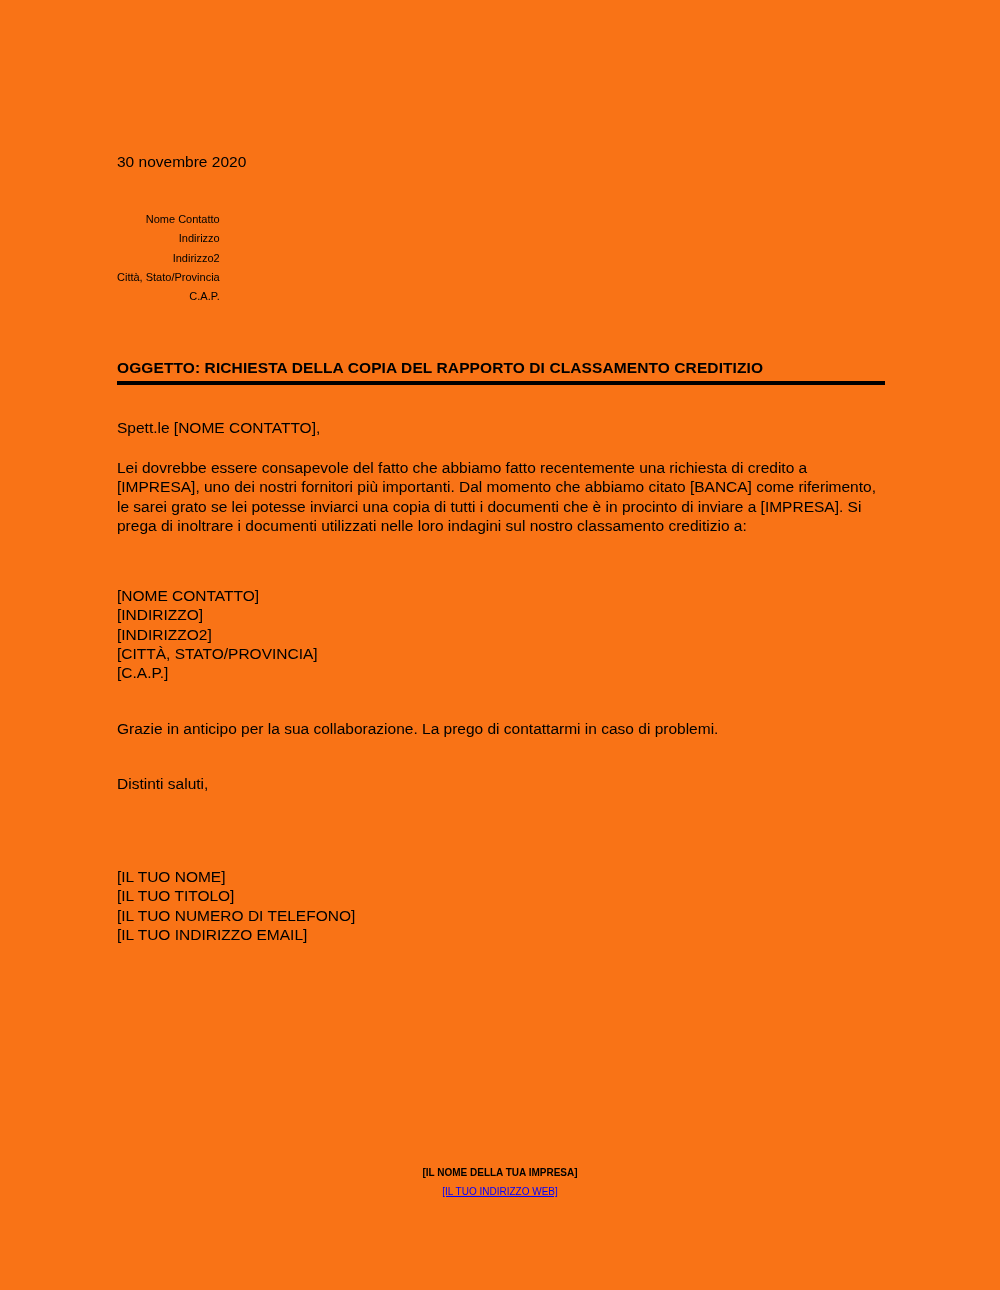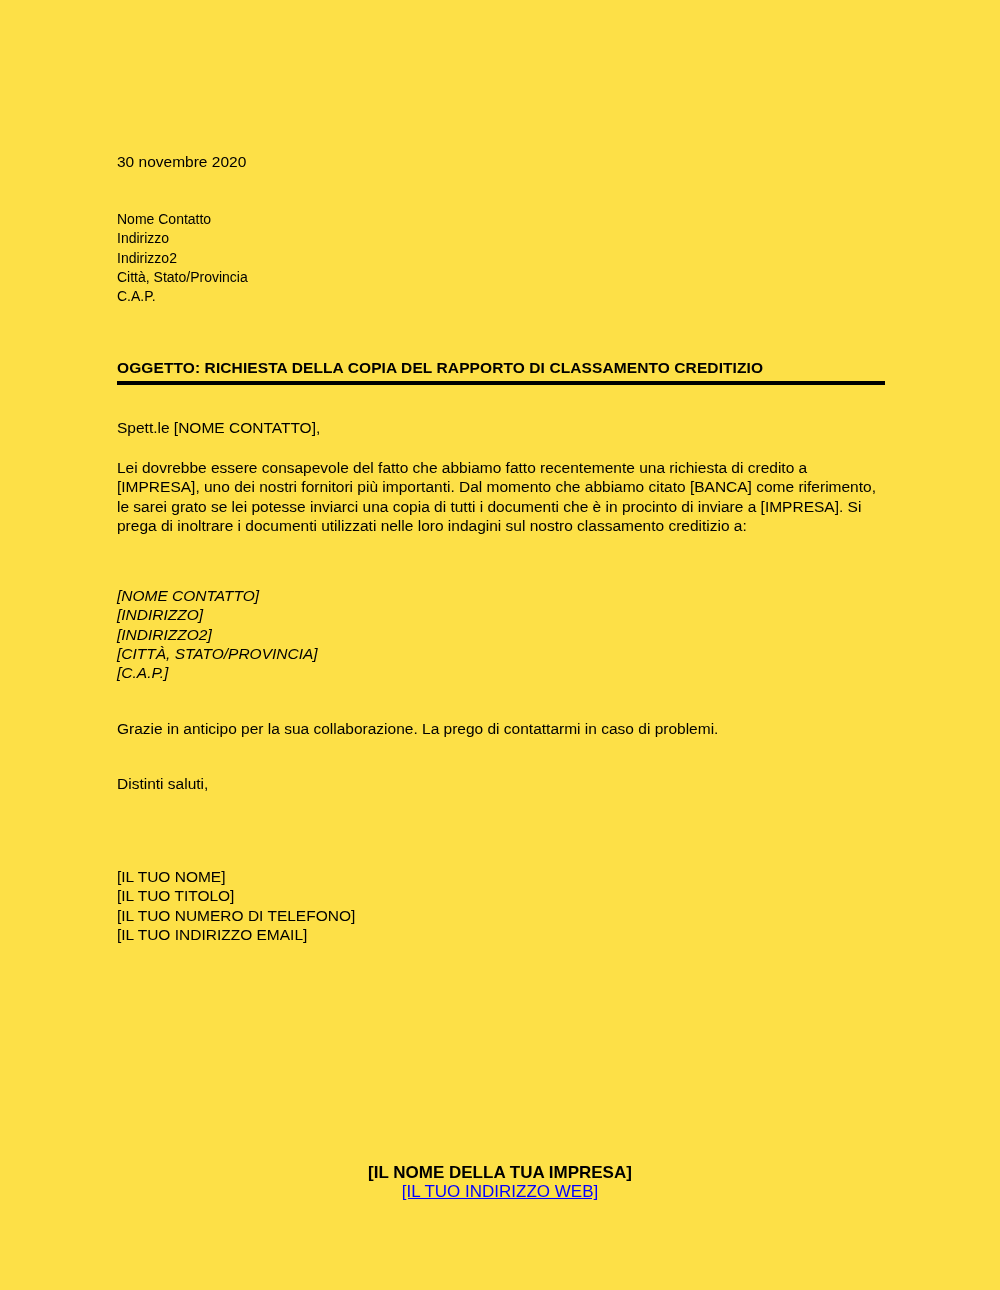--- a/index.html
+++ b/index.html
@@ -9,21 +9,21 @@
     background: #ffffff;
   }
   body {
     font-family: "Liberation Sans", sans-serif;
     color: #000000;
   }
   .page {
     position: relative;
     width: 1000px;
     height: 1290px;
-    background: #fde047;
+    background: #f97316;
     overflow: hidden;
     box-sizing: border-box;
   }
   .content {
     position: absolute;
     left: 117px;
     top: 0;
     width: 768px;
   }
   .letter-body {
@@ -36,22 +36,23 @@
     top: 152px;
     left: 0;
     font-size: 15.5px;
     line-height: 19.3px;
   }
   
   .recipient-block {
     position: absolute;
     top: 210px;
     left: 0;
-    font-size: 14px;
-    line-height: 19.3px;
+    font-size: 11px;
+    line-height: 19.3px;
+    text-align: right;
   }
   .recipient-block .addr-line {
     display: block;
   }
   
   .subject-wrap {
     position: absolute;
     top: 358px;
     left: 0;
     width: 768px;
@@ -89,21 +90,20 @@
   
   .placeholder-address {
     position: absolute;
     top: 586px;
     left: 0;
     font-size: 15.5px;
     line-height: 19.3px;
   }
   .placeholder-address .addr-line {
     display: block;
-    font-style: italic;
   }
   
   .thanks-line {
     position: absolute;
     top: 719px;
     left: 0;
     font-size: 15.5px;
     line-height: 19.3px;
   }
   
@@ -125,21 +125,21 @@
   .signature-block .sig-line {
     display: block;
   }
   
   .footer {
     position: absolute;
     left: 0;
     right: 0;
     top: 1163px;
     text-align: center;
-    font-size: 17px;
+    font-size: 10px;
     line-height: 19.3px;
   }
   .footer-line {
     display: block;
   }
   .footer-company {
     font-weight: bold;
   }
   .footer-web-link {
     color: #0000ff;

